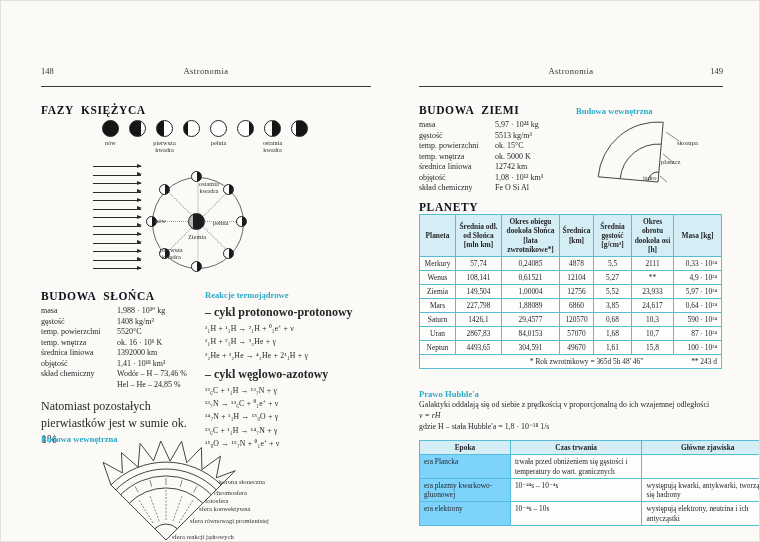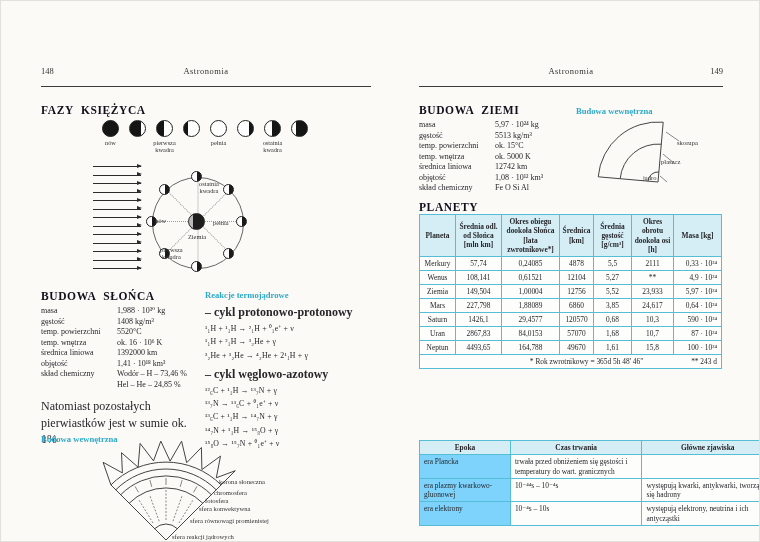--- a/index.html
+++ b/index.html
@@ -224,22 +224,22 @@
         <div class="cyct">– cykl protonowo-protonowy</div>
         <div>
             <div class="eq">¹₁H + ¹₁H → ²₁H + ⁰₁e⁺ + ν</div>
             <div class="eq">¹₁H + ²₁H → ³₂He + γ</div>
             <div class="eq">³₂He + ³₂He → ⁴₂He + 2¹₁H + γ</div>
           </div>
         <div class="cyct">– cykl węglowo-azotowy</div>
         <div>
             <div class="eq">¹²₆C + ¹₁H → ¹³₇N + γ</div>
             <div class="eq">¹³₇N → ¹³₆C + ⁰₁e⁺ + ν</div>
+            <div class="eq">¹⁴₇N + ¹₁H → ¹⁵₈O + γ</div>
             <div class="eq">¹³₆C + ¹₁H → ¹⁴₇N + γ</div>
-            <div class="eq">¹⁴₇N + ¹₁H → ¹⁵₈O + γ</div>
             <div class="eq">¹⁵₈O → ¹⁵₇N + ⁰₁e⁺ + ν</div>
           </div>
       </div>
     </div>
 
     <h3 class="blue sunw-h">Budowa wewnętrzna</h3>
     <svg class="sunwedge" width="150" height="120" viewBox="0 0 150 120">
       <path class="ln" d="M75,112 L19.9,56.9 M75,112 L130.1,56.9"></path>
       <path class="ln" d="M19.9,56.9 A78,78 0 0 1 130.1,56.9"></path>
       <path class="ln" d="M24.8,61.8 A71,71 0 0 1 125.2,61.8"></path>
@@ -386,37 +386,43 @@
             <td>2867,83</td>
             <td>84,0153</td>
             <td>57070</td>
             <td>1,68</td>
             <td>10,7</td>
             <td>87 · 10²⁴</td>
           </tr>
           <tr>
             <td>Neptun</td>
             <td>4493,65</td>
-            <td>164,788</td>
+            <td>304,591</td>
             <td>49670</td>
             <td>1,61</td>
             <td>15,8</td>
             <td>100 · 10²⁴</td>
           </tr>
         </tbody>
       <tfoot>
         <tr>
           <td colspan="7">
             <span>* Rok zwrotnikowy = 365d 5h 48' 46"</span>
             <span class="fn2">** 243 d</span>
           </td>
         </tr>
       </tfoot>
     </table>
 
+    <div class="hubble">
+      <h3 class="blue">Prawo Hubble'a</h3>
+      <div class="hl">Galaktyki oddalają się od siebie z prędkością v proporcjonalną do ich wzajemnej odległości</div>
+      <div class="hl it">v = rH</div>
+      <div class="hl">gdzie H – stała Hubble'a = 1,8 · 10⁻¹⁸ 1/s</div>
+    </div>
 
     <h2 class="h1 stadia-h">STADIA ROZWOJU WSZECHŚWIATA</h2>
     <table class="dt stadia">
       <colgroup>
           <col class="s0">
           <col class="s1">
           <col class="s2">
         </colgroup>
       <thead>
         <tr>

